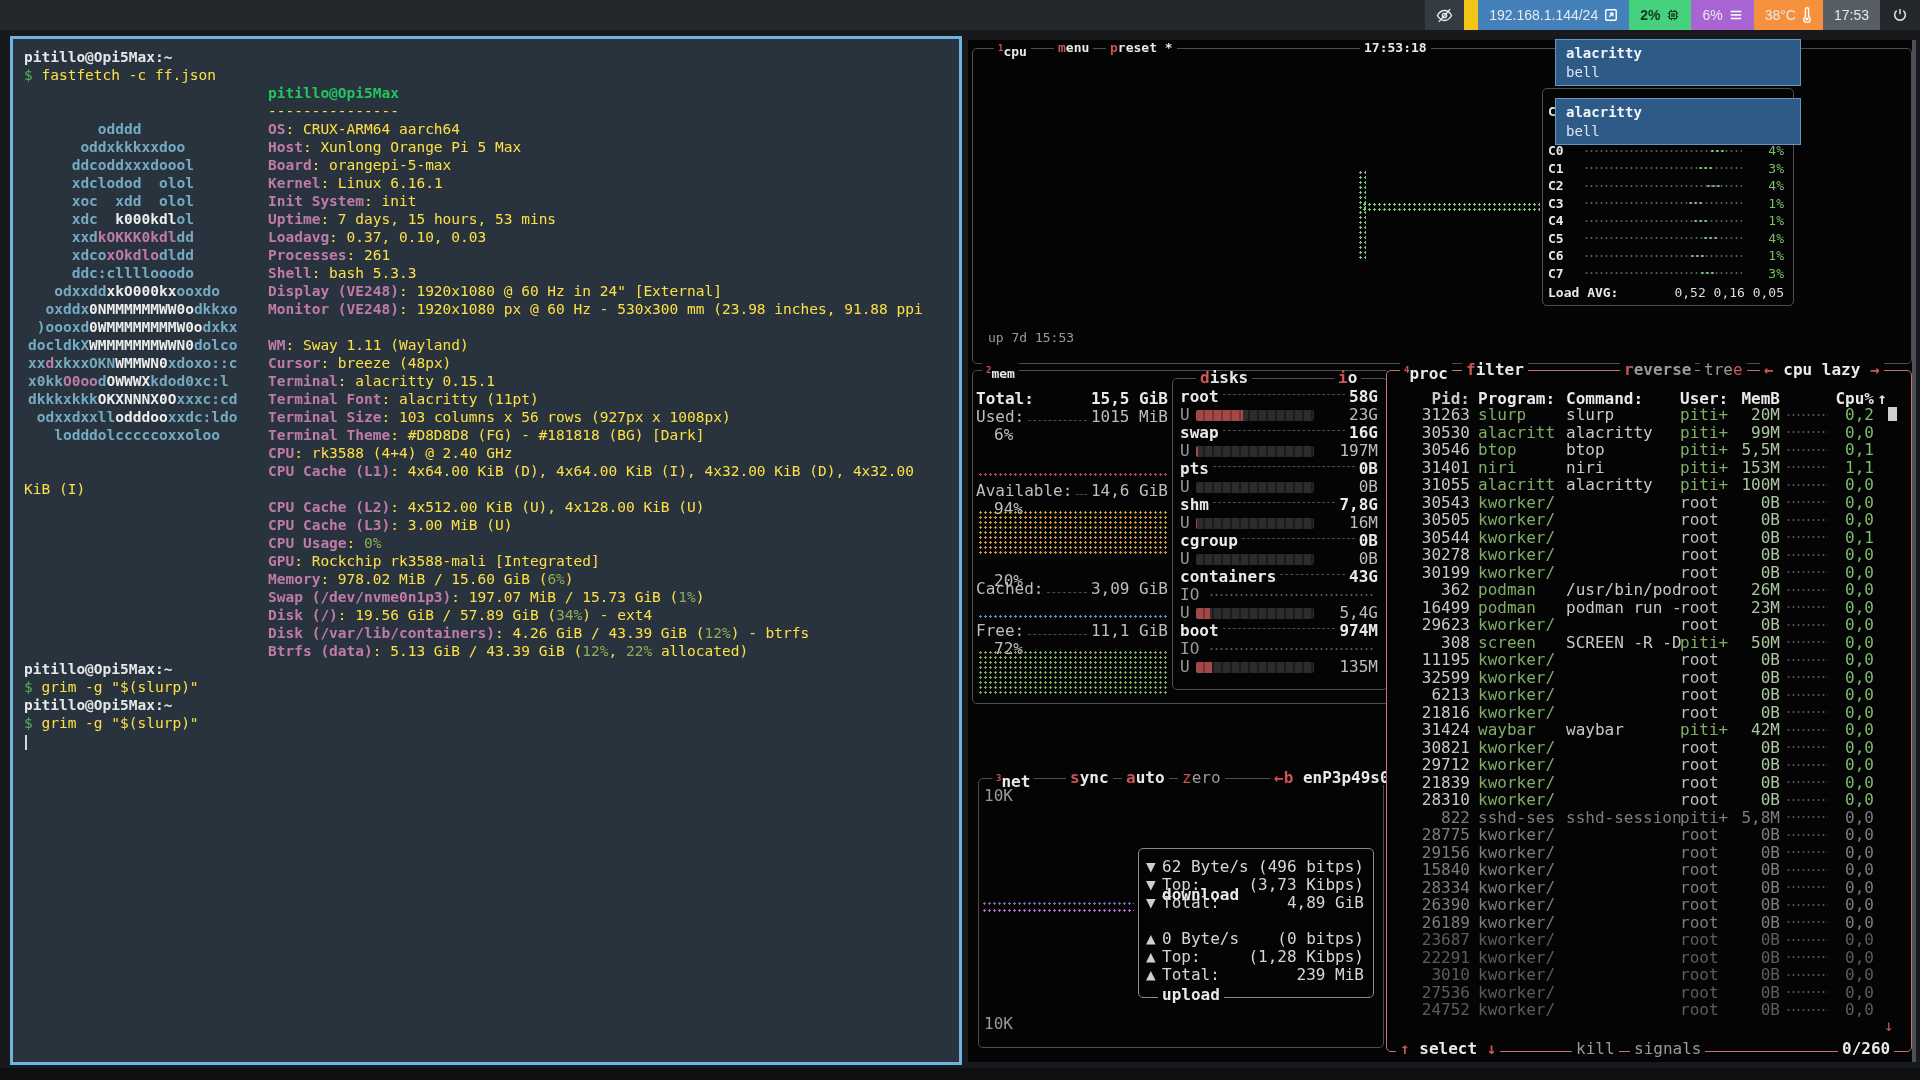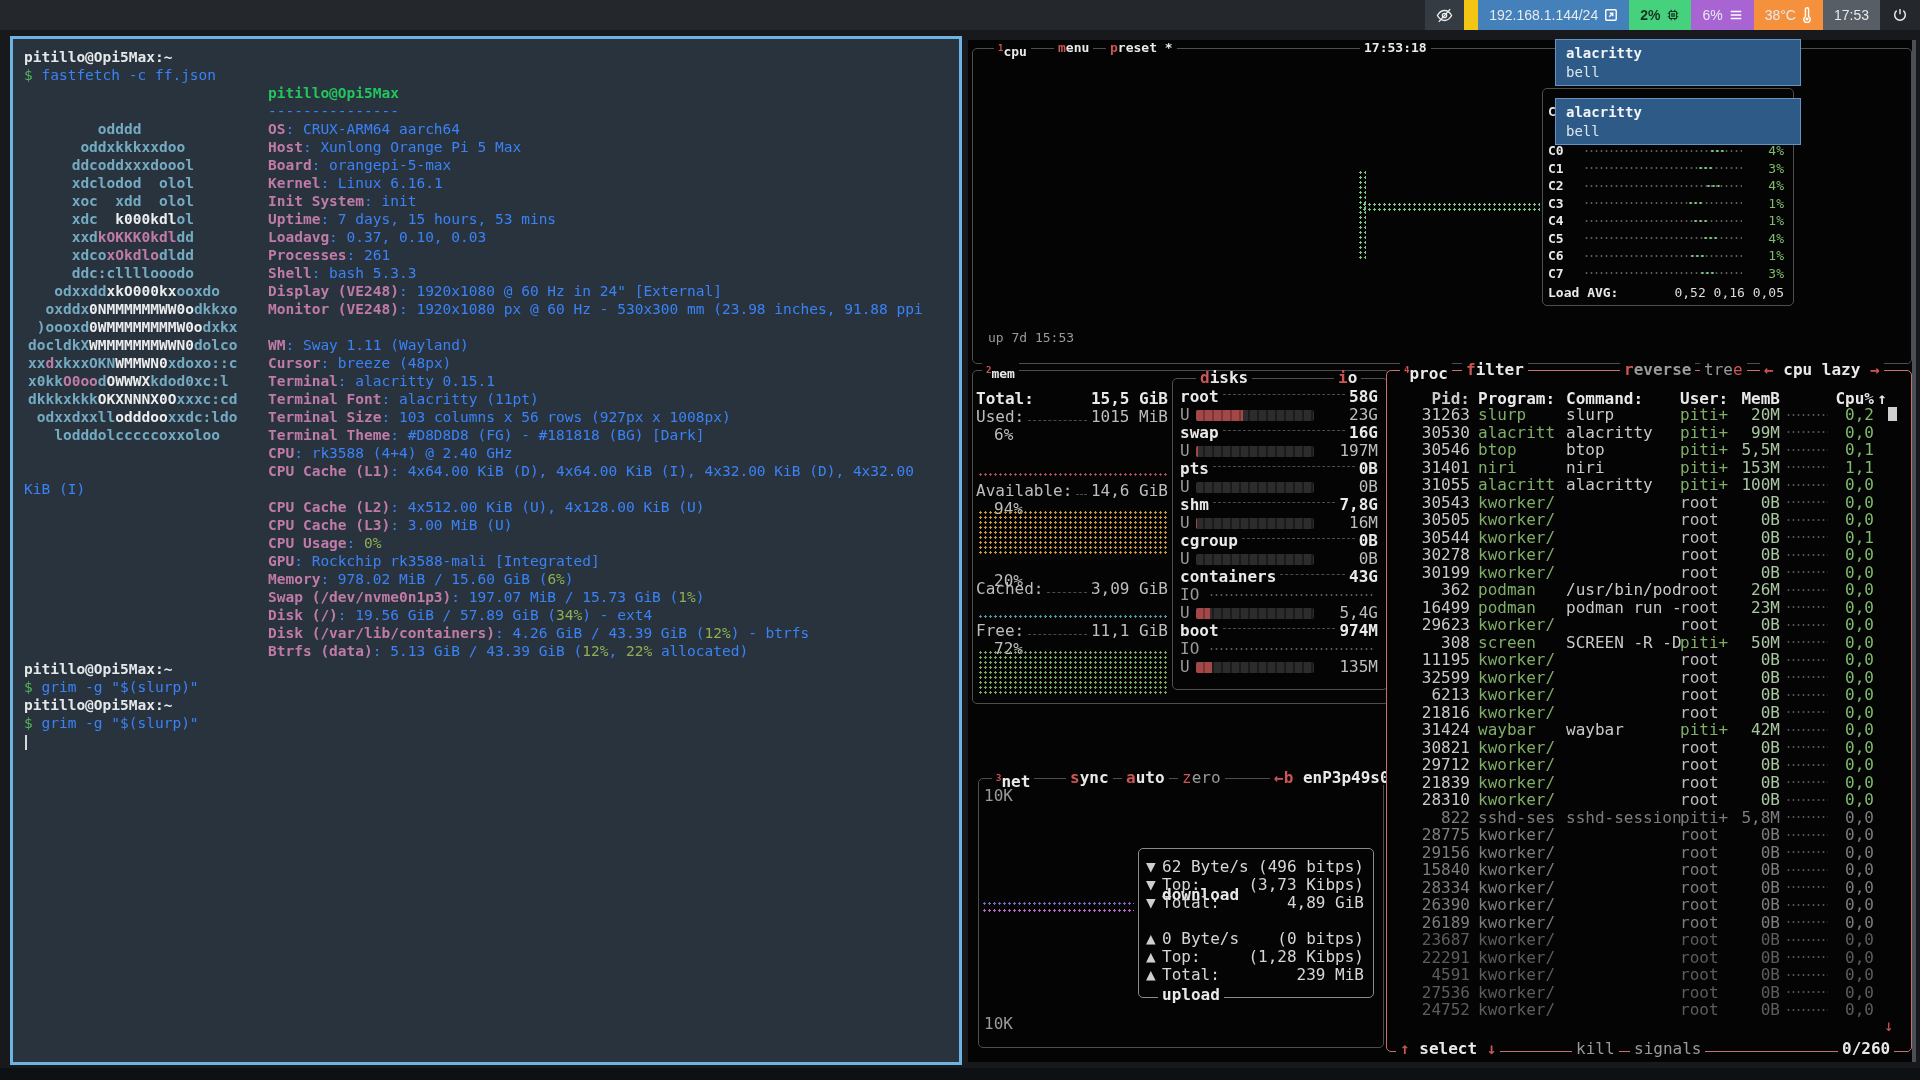--- a/index.html
+++ b/index.html
@@ -20,21 +20,21 @@
   .mod.power{background:#24282d;padding:0 12px;}
   .micon{display:inline-block;line-height:0;}
   
   .term{position:absolute;left:10px;top:36px;width:946px;height:1023px;background:#28333d;
         border:3px solid #6db4e4;overflow:hidden;}
   .tline{white-space:pre;height:18px;line-height:18px;font-size:14.5px;}
   .sg.c{color:#74aac2;font-weight:bold;}
   .sg.w{color:#ebedee;font-weight:bold;}
   .sg.m{color:#c07ba8;font-weight:bold;}
   .sg.lb{color:#c07ba8;font-weight:bold;}
-  .sg.v{color:#3b82f6;}
+  .sg.v{color:#fde047;}
   .sg.g{color:#8fae56;}
   .sg.hd{color:#22c55e;font-weight:bold;}
   .sg.pb{color:#e5e8ea;font-weight:bold;}
   .sg.dl{color:#53b158;}
   .abs{position:absolute;}
   .cursor{position:absolute;width:2px;height:15px;background:#d8d8d8;}
   
   .btop{position:absolute;left:968px;top:40px;width:948px;height:1022px;background:#040404;
         border-right:4px solid #4a5056;box-sizing:border-box;font-size:13px;color:#cfcfcf;}
   .bbox{position:absolute;border:1px solid #4e4e4e;border-radius:5px;background:#040404;}
@@ -519,21 +519,21 @@
       <div class="prow"><span class="c-pid">28310</span><span class="c-prog">kworker/</span><span class="c-cmd"></span><span class="c-user rt">root</span><span class="c-mem">0B</span><span class="c-dots"></span><span class="c-cpu">0,0</span></div>
       <div class="prow d1"><span class="c-pid">822</span><span class="c-prog">sshd-ses</span><span class="c-cmd">sshd-session</span><span class="c-user">piti+</span><span class="c-mem">5,8M</span><span class="c-dots"></span><span class="c-cpu">0,0</span></div>
       <div class="prow d1"><span class="c-pid">28775</span><span class="c-prog">kworker/</span><span class="c-cmd"></span><span class="c-user rt">root</span><span class="c-mem">0B</span><span class="c-dots"></span><span class="c-cpu">0,0</span></div>
       <div class="prow d1"><span class="c-pid">29156</span><span class="c-prog">kworker/</span><span class="c-cmd"></span><span class="c-user rt">root</span><span class="c-mem">0B</span><span class="c-dots"></span><span class="c-cpu">0,0</span></div>
       <div class="prow d1"><span class="c-pid">15840</span><span class="c-prog">kworker/</span><span class="c-cmd"></span><span class="c-user rt">root</span><span class="c-mem">0B</span><span class="c-dots"></span><span class="c-cpu">0,0</span></div>
       <div class="prow d1"><span class="c-pid">28334</span><span class="c-prog">kworker/</span><span class="c-cmd"></span><span class="c-user rt">root</span><span class="c-mem">0B</span><span class="c-dots"></span><span class="c-cpu">0,0</span></div>
       <div class="prow d1"><span class="c-pid">26390</span><span class="c-prog">kworker/</span><span class="c-cmd"></span><span class="c-user rt">root</span><span class="c-mem">0B</span><span class="c-dots"></span><span class="c-cpu">0,0</span></div>
       <div class="prow d1"><span class="c-pid">26189</span><span class="c-prog">kworker/</span><span class="c-cmd"></span><span class="c-user rt">root</span><span class="c-mem">0B</span><span class="c-dots"></span><span class="c-cpu">0,0</span></div>
       <div class="prow d2"><span class="c-pid">23687</span><span class="c-prog">kworker/</span><span class="c-cmd"></span><span class="c-user rt">root</span><span class="c-mem">0B</span><span class="c-dots"></span><span class="c-cpu">0,0</span></div>
       <div class="prow d2"><span class="c-pid">22291</span><span class="c-prog">kworker/</span><span class="c-cmd"></span><span class="c-user rt">root</span><span class="c-mem">0B</span><span class="c-dots"></span><span class="c-cpu">0,0</span></div>
-      <div class="prow d2"><span class="c-pid">4591</span><span class="c-prog">kworker/</span><span class="c-cmd"></span><span class="c-user rt">root</span><span class="c-mem">0B</span><span class="c-dots"></span><span class="c-cpu">0,0</span></div>
+      <div class="prow d2"><span class="c-pid">3010</span><span class="c-prog">kworker/</span><span class="c-cmd"></span><span class="c-user rt">root</span><span class="c-mem">0B</span><span class="c-dots"></span><span class="c-cpu">0,0</span></div>
       <div class="prow d2"><span class="c-pid">27536</span><span class="c-prog">kworker/</span><span class="c-cmd"></span><span class="c-user rt">root</span><span class="c-mem">0B</span><span class="c-dots"></span><span class="c-cpu">0,0</span></div>
       <div class="prow d2"><span class="c-pid">24752</span><span class="c-prog">kworker/</span><span class="c-cmd"></span><span class="c-user rt">root</span><span class="c-mem">0B</span><span class="c-dots"></span><span class="c-cpu">0,0</span></div>
     </div>
   <div class="abs" style="position:absolute;left:1888px;top:407px;width:9px;height:14px;background:#cfcfcf;"></div>
   <div class="abs hot" style="position:absolute;left:1884px;top:1016px;">↓</div>
   <div class="blabel" style="left:1396px;top:1042px;"><span class="hot">↑</span> <span>select</span> <span class="hot">↓</span></div>
   <div class="blabel dim-t" style="left:1492px;top:1042px;margin-top:28px;"><span>info</span> <span>↵</span></div>
   <div class="blabel dim-t" style="left:1572px;top:1042px;"><span>kill</span></div>
   <div class="blabel dim-t" style="left:1630px;top:1042px;"><span>signals</span></div>
   <div class="blabel" style="left:1838px;top:1042px;">0/260</div>

